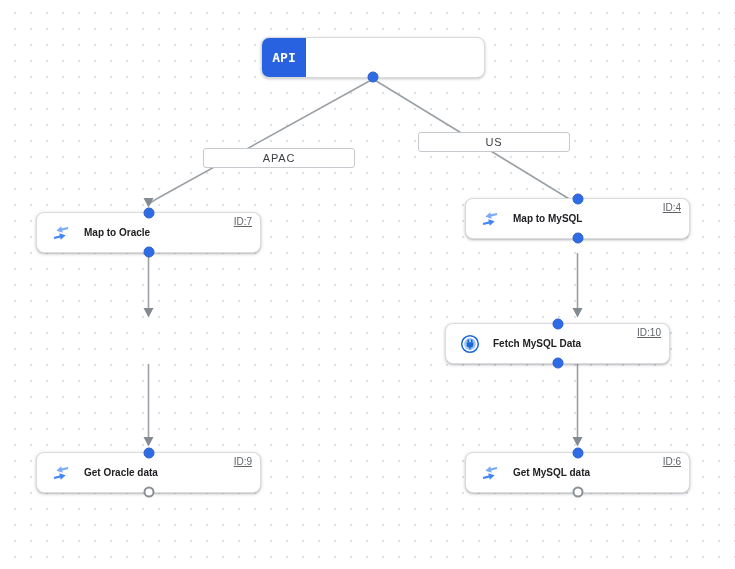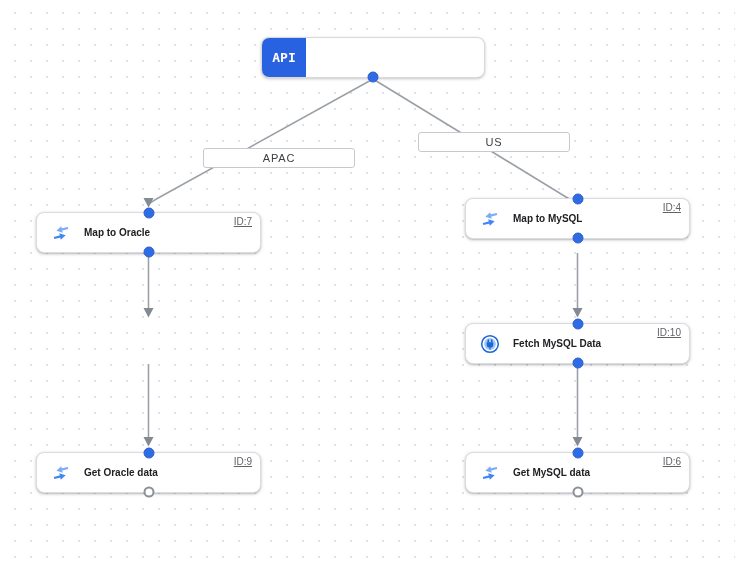--- a/index.html
+++ b/index.html
@@ -135,21 +135,21 @@
         <path d="M18 6.8 h-7" stroke="#7baaf7" stroke-width="2.2" fill="none"></path>
         <path d="M11.8 3.5 L6 6.8 L11.8 10.1 Z" fill="#7baaf7"></path>
       </g>
         </svg>
     </span>
     <span class="label">Map to MySQL</span>
     <span class="port port-in"></span>
     <span class="port port-out"></span>
   </div>
 
-  <div class="node" style="left:465px;top:323px;">
+  <div class="node" style="left:445px;top:323px;">
     <span class="node-id">ID:10</span>
     <span class="icon">
       <svg viewBox="0 0 20 20" width="20" height="20">
         <circle cx="10" cy="10" r="8.3" fill="#fff" stroke="#1967d2" stroke-width="1.5"></circle>
         <circle cx="10" cy="10" r="5.9" fill="#a4c5fa"></circle>
         <rect x="7.5" y="5.3" width="1.5" height="3.2" rx="0.7" fill="#1967d2"></rect>
         <rect x="11" y="5.3" width="1.5" height="3.2" rx="0.7" fill="#1967d2"></rect>
         <path d="M6.7 8.3 h6.6 v2.1 a3.3 3.3 0 0 1 -3.3 3.3 a3.3 3.3 0 0 1 -3.3 -3.3 Z" fill="#1967d2"></path>
         <rect x="9.4" y="13.5" width="1.2" height="2.1" fill="#1967d2"></rect>
       </svg>

